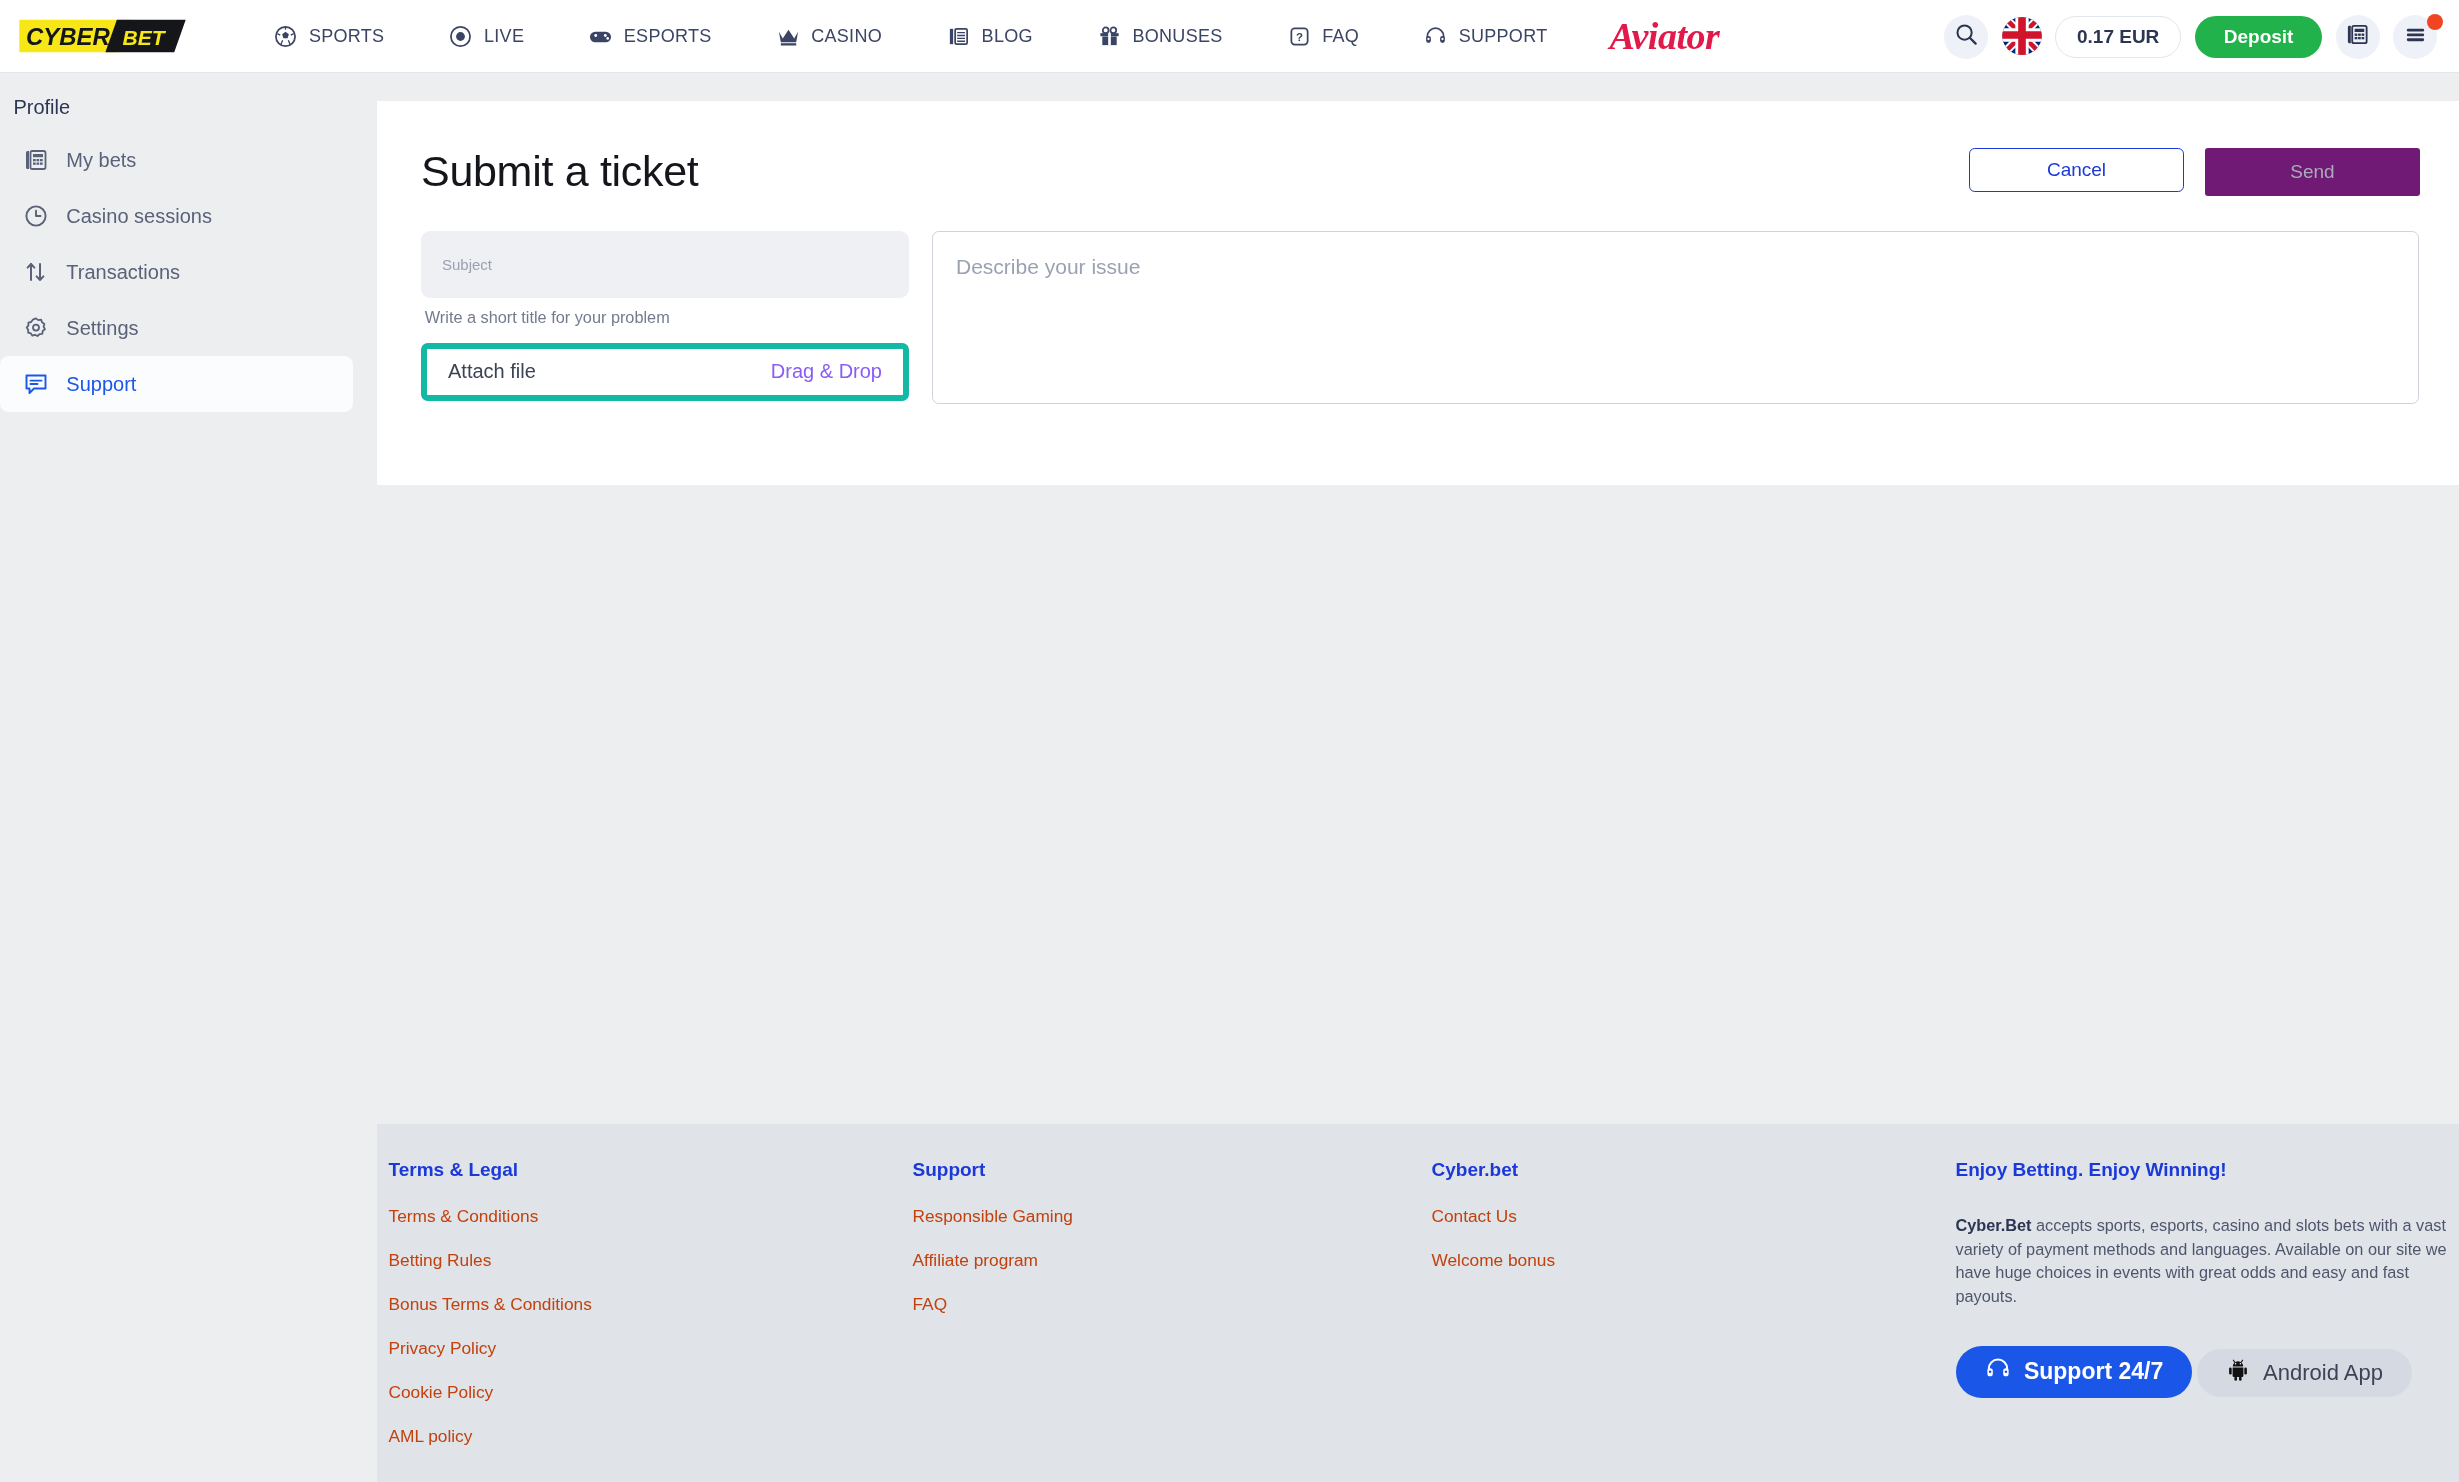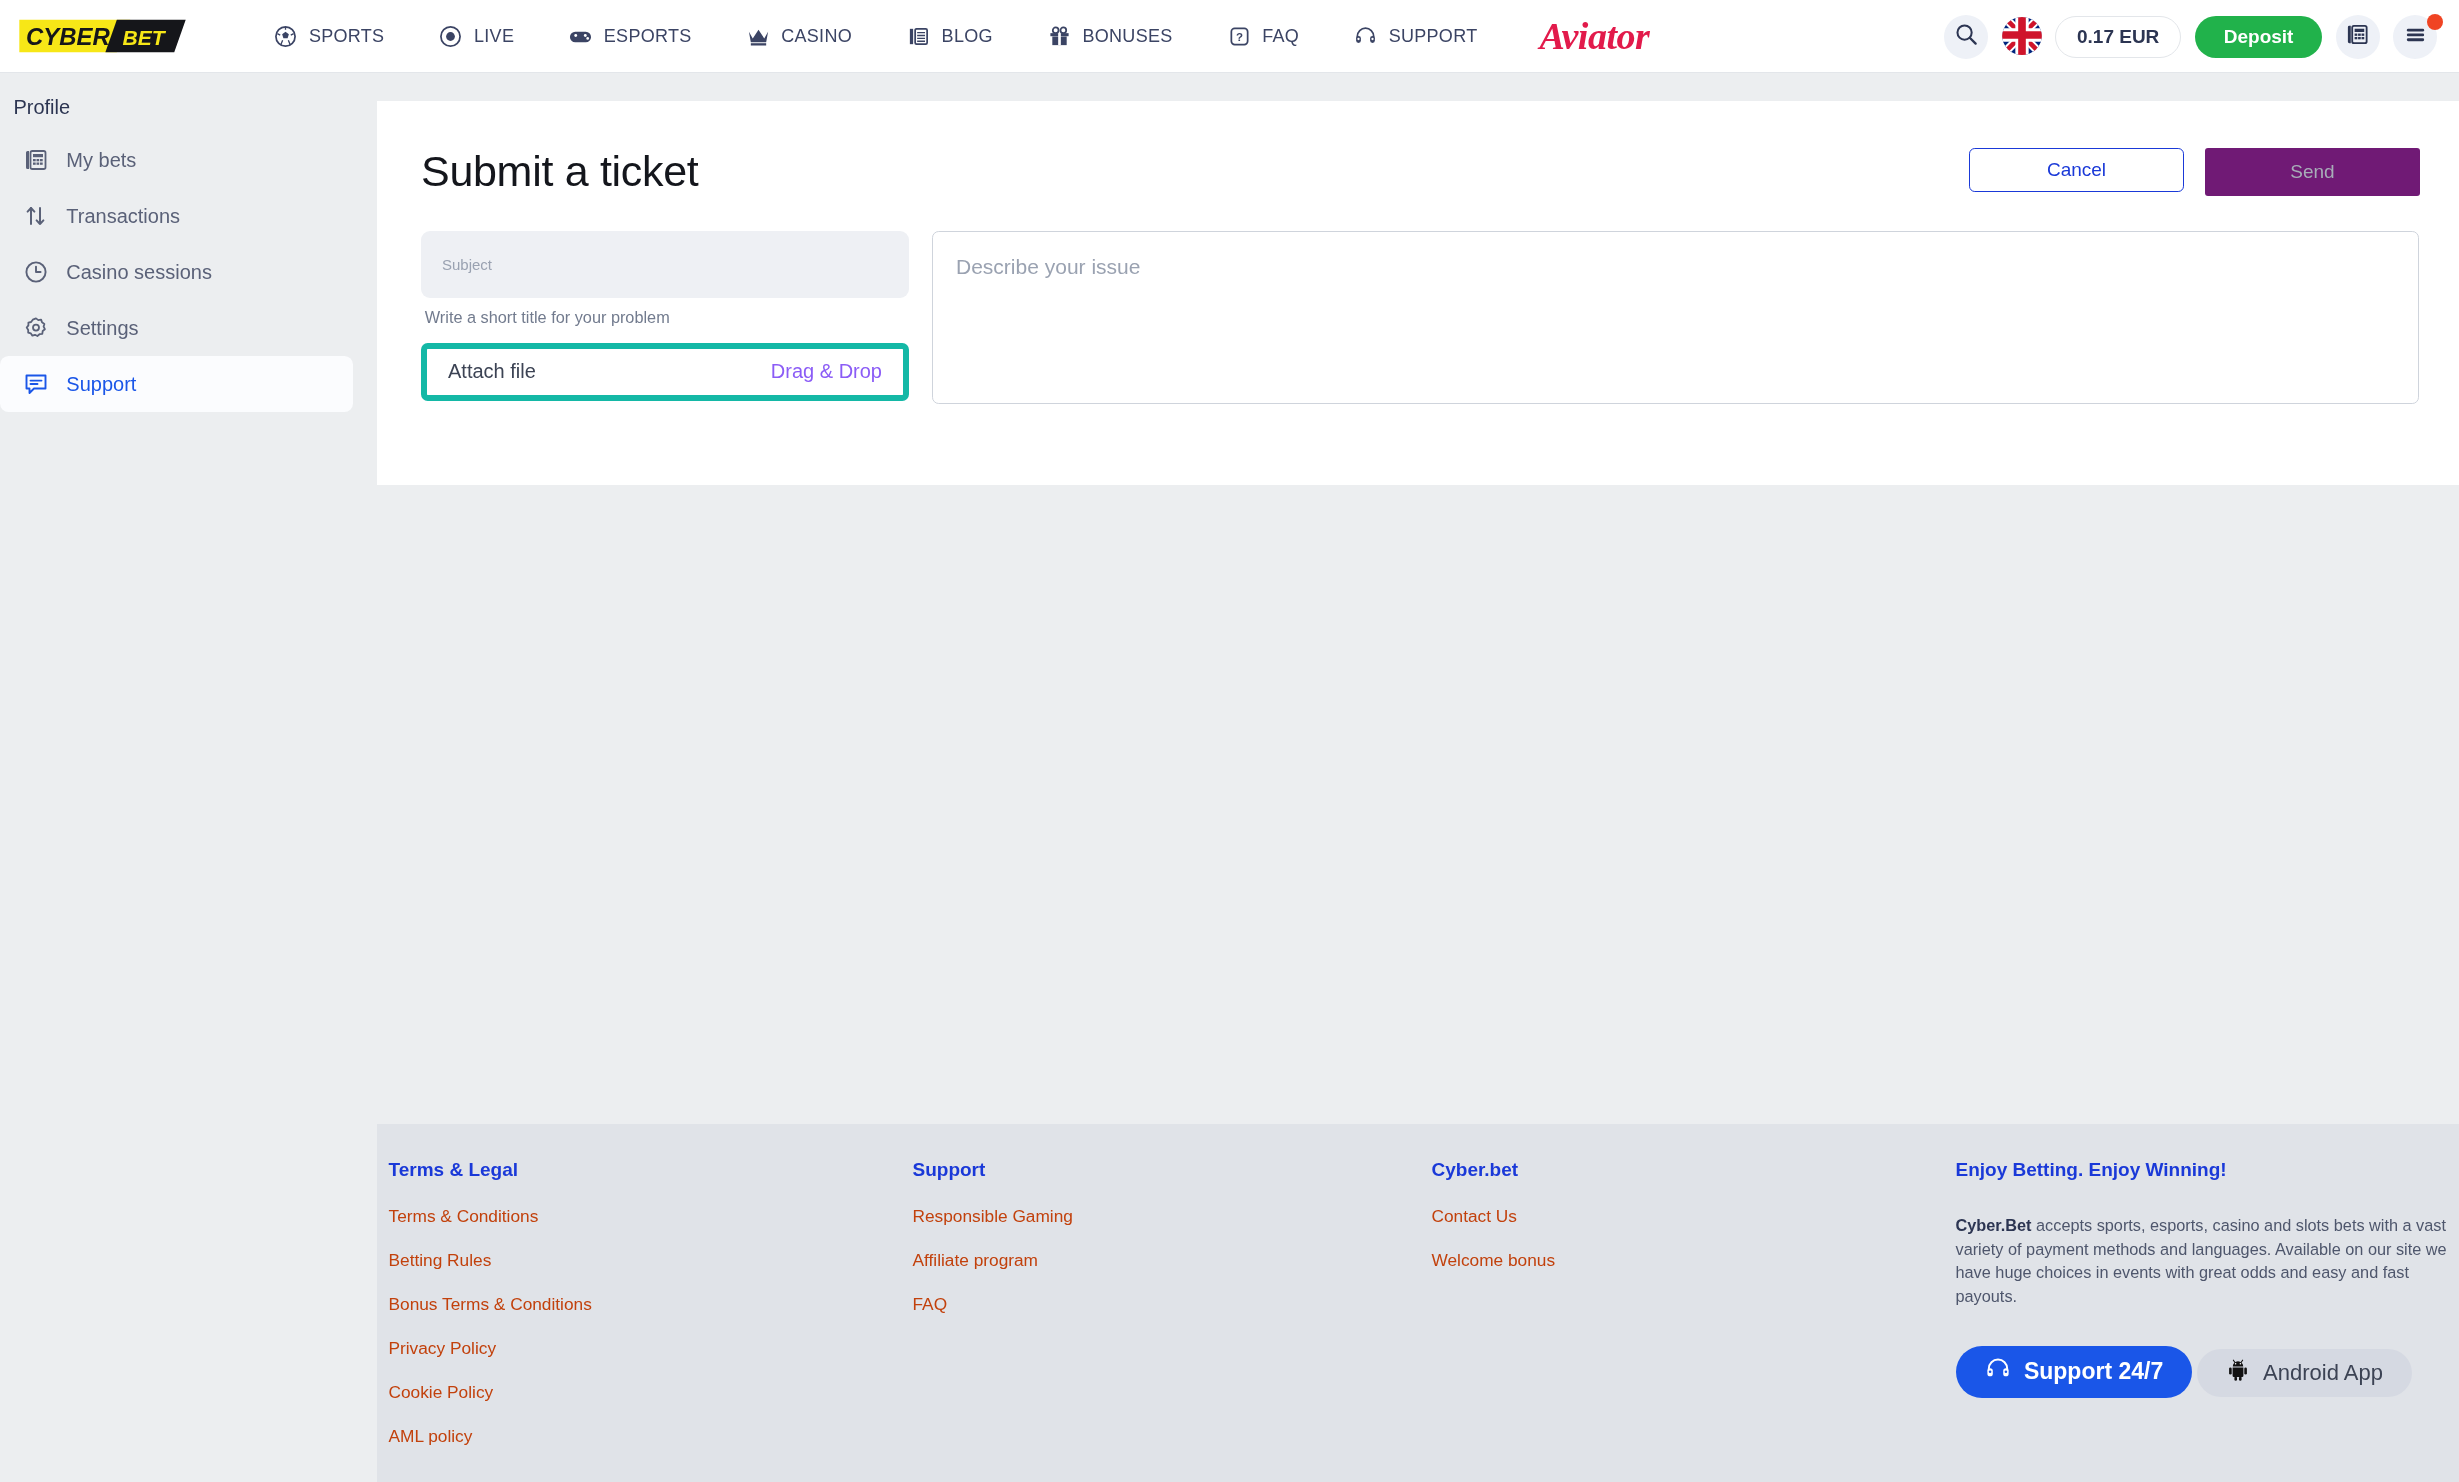--- a/index.html
+++ b/index.html
@@ -28,21 +28,21 @@
     height: 44px;
     position: relative;
     display: block;
   }
   .logo-svg { display: block; }
 
   .nav {
     display: flex;
     align-items: center;
     margin-left: 60px;
-    gap: 4px;
+    gap: 14px;
   }
   .nav-item {
     display: flex;
     align-items: center;
     gap: 10.6px;
     padding: 0 25px;
     height: 73px;
     cursor: pointer;
     color: #3b4464;
   }
@@ -501,35 +501,35 @@
           <rect x="13.5" y="15.5" width="2.7" height="2.3" fill="#5a6178"></rect>
           <rect x="17" y="15.5" width="2.7" height="2.3" fill="#5a6178"></rect>
         </svg>
     </span>
     <span>My bets</span>
   </div>
 
   <div class="sb-item">
     <span class="sb-icon">
       <svg width="26" height="26" viewBox="0 0 26 26">
+          <circle cx="13" cy="13" r="9.6" fill="none" stroke="#5a6178" stroke-width="1.9"></circle>
+          <path d="M13 7.6 V13 H17.6" fill="none" stroke="#5a6178" stroke-width="1.9" stroke-linecap="round" stroke-linejoin="round"></path>
+        </svg>
+    </span>
+    <span>Casino sessions</span>
+  </div>
+
+  <div class="sb-item">
+    <span class="sb-icon">
+      <svg width="26" height="26" viewBox="0 0 26 26">
           <path d="M8 21 V5 M8 5 L4.6 8.6 M8 5 L11.4 8.6" fill="none" stroke="#5a6178" stroke-width="2" stroke-linecap="round" stroke-linejoin="round"></path>
           <path d="M17 5 V21 M17 21 L13.6 17.4 M17 21 L20.4 17.4" fill="none" stroke="#5a6178" stroke-width="2" stroke-linecap="round" stroke-linejoin="round"></path>
         </svg>
     </span>
     <span>Transactions</span>
-  </div>
-
-  <div class="sb-item">
-    <span class="sb-icon">
-      <svg width="26" height="26" viewBox="0 0 26 26">
-          <circle cx="13" cy="13" r="9.6" fill="none" stroke="#5a6178" stroke-width="1.9"></circle>
-          <path d="M13 7.6 V13 H17.6" fill="none" stroke="#5a6178" stroke-width="1.9" stroke-linecap="round" stroke-linejoin="round"></path>
-        </svg>
-    </span>
-    <span>Casino sessions</span>
   </div>
 
   <div class="sb-item">
     <span class="sb-icon">
       <svg width="26" height="26" viewBox="0 0 26 26">
           <path d="M13 3.4 L15.3 5.1 L18.1 4.6 L19 7.3 L21.4 8.9 L20.6 11.6 L21.9 14.2 L19.7 16 L19.3 18.8 L16.5 19.2 L14.4 21 L12 19.8 L9.4 20.7 L7.9 18.4 L5.2 17.7 L5.2 14.9 L3.7 12.6 L5.4 10.4 L5.4 7.6 L8.1 7 L9.8 4.7 Z" fill="none" stroke="#5a6178" stroke-width="1.8" stroke-linejoin="round"></path>
           <circle cx="13" cy="12.6" r="3" fill="none" stroke="#5a6178" stroke-width="1.8"></circle>
         </svg>
     </span>
     <span>Settings</span>

